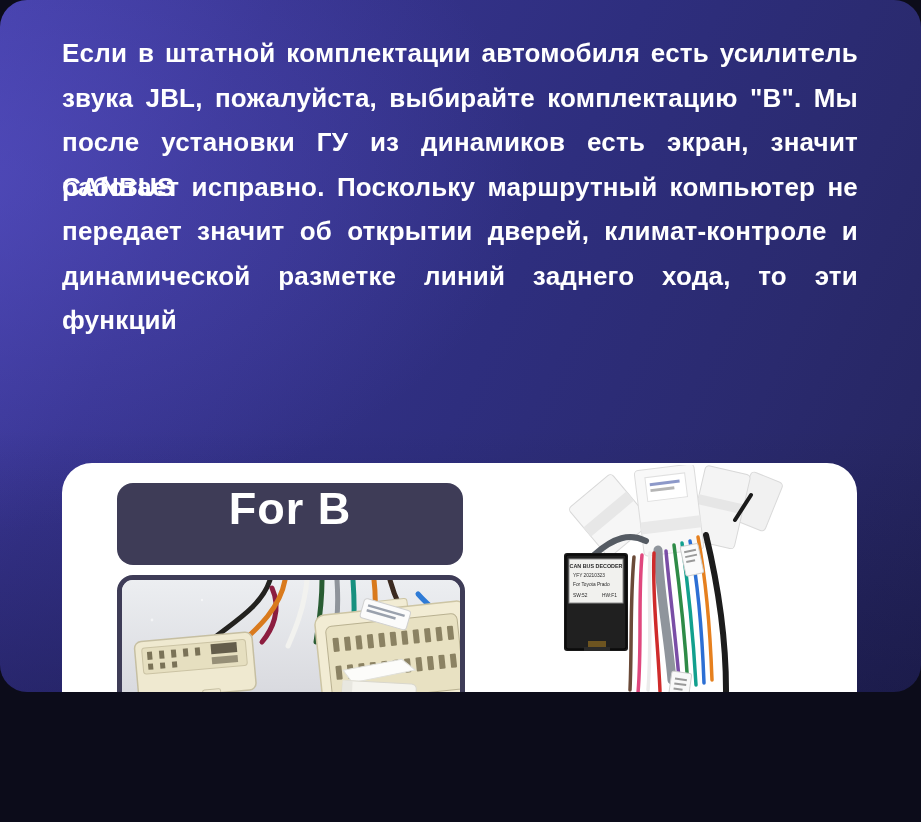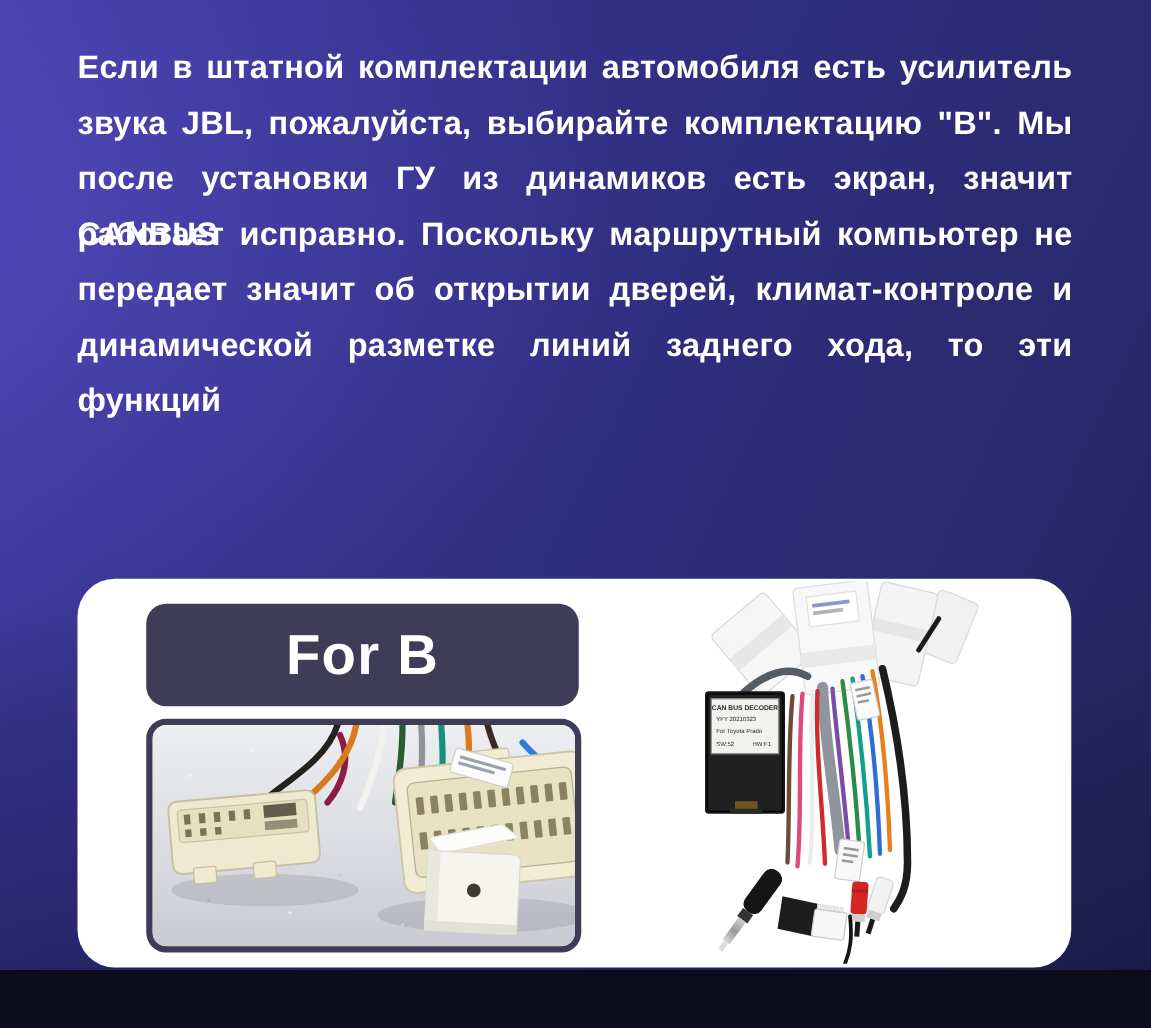--- a/index.html
+++ b/index.html
@@ -1,38 +1,39 @@
 <!DOCTYPE html>
 <html><head>
 <meta charset="utf-8">
 <style>
   html,body{margin:0;padding:0;background:#0c0c1a;}
   .screen{
-    position:relative;width:921px;height:776px;overflow:hidden;
+    position:relative;width:921px;height:692px;overflow:hidden;
     font-family:"Liberation Sans",sans-serif;
     background:
       linear-gradient(180deg, rgba(0,0,10,0) 62%, rgba(8,8,34,0.30) 100%),
       radial-gradient(120% 95% at -8% 25%, rgba(94,86,210,0.50) 0%, rgba(94,86,210,0) 55%),
       linear-gradient(115deg, #423EA4 0%, #37348F 22%, #2E2E7E 52%, #2A2A6E 76%, #24245C 100%);
+    border-radius: 27px;
   }
   .text-block{
     position:absolute;left:62px;top:31px;width:796px;
     color:#ffffff;font-weight:700;font-size:26px;letter-spacing:0.2px;
   }
   .line{height:44.5px;line-height:44.5px;}
   .line.justify{text-align:justify;text-align-last:justify;}
   .card{
     position:absolute;left:62px;top:463px;width:795px;height:311px;
     background:#ffffff;border-radius:30px;
   }
   .badge{
     position:absolute;left:55px;top:20px;width:346px;height:82px;
     background:#3E3C57;border-radius:16px;color:#fff;
     font-size:45px;font-weight:700;letter-spacing:1px;
-    display:flex;align-items:center;justify-content:center;
+    display:flex;align-items:flex-start;justify-content:center;
   }
   .photo-left{
     position:absolute;left:55px;top:112px;width:348px;height:187px;
     border:5px solid #3E3C57;border-radius:16px;box-sizing:border-box;
     overflow:hidden;background:#e4e5e9;
   }
   .photo-right{position:absolute;left:468px;top:2px;width:325px;height:306px;}
   svg{display:block;}
   .decoder-text{font-family:"Liberation Sans",sans-serif;fill:#2a2a2a;}
 </style>

